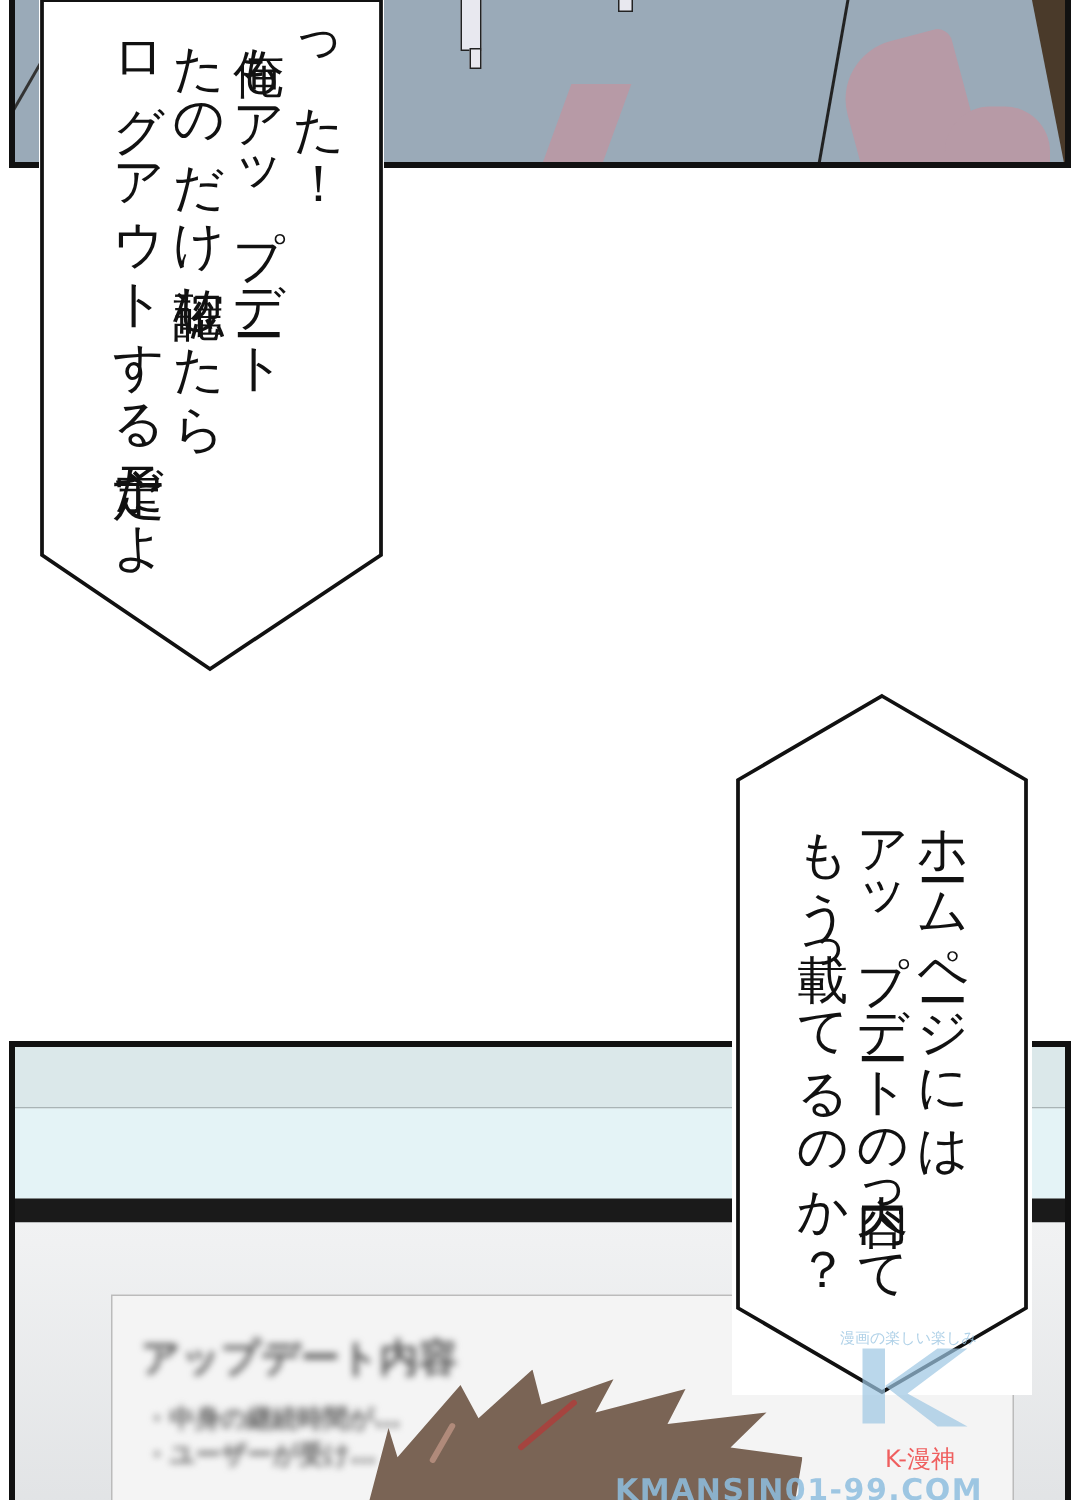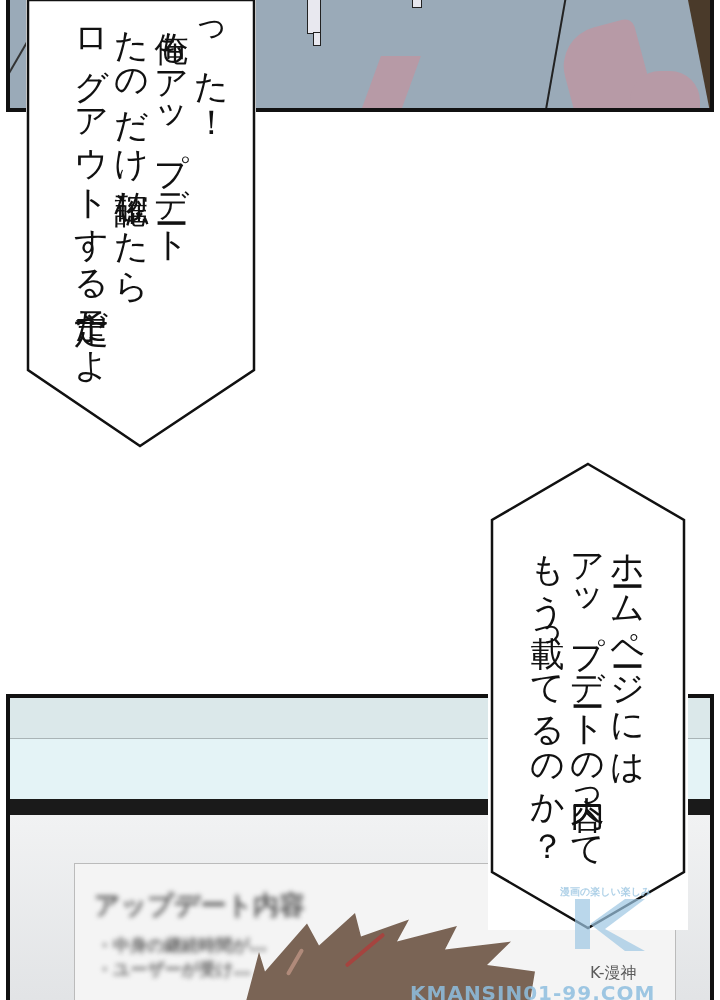--- a/index.html
+++ b/index.html
@@ -60,22 +60,22 @@
       position: absolute; left: 225px; top: 215px; width: 300px; height: 130px;
       background: #7a6455;
       clip-path: polygon(0 100%, 8% 30%, 10% 45%, 24% 8%, 28% 25%, 40% 0, 42% 18%, 58% 5%, 54% 22%, 74% 10%, 70% 28%, 92% 22%, 84% 40%, 100% 45%, 96% 100%);
     }
     .panel2 .hair-streak { position: absolute; height: 4px; background: #a5443f; border-radius: 4px; }
 
     .watermark {
       position: absolute; left: 560px; top: 885px; width: 150px; height: 115px; pointer-events: none;
     }
     .watermark .logo { position: absolute; left: 10px; top: 4px; width: 80px; height: 70px; }
-    .watermark .tag { position: absolute; left: 0; top: 0; font-size: 10px; color: #9cc6e2; opacity: 0.8; font-weight: bold; }
-    .watermark .cn { position: absolute; left: 30px; top: 78px; font-size: 16px; color: #404040; opacity: 0.85; text-align: right; }
+    .watermark .tag { position: absolute; left: 0; top: 0; font-size: 10px; color: #9cc6e2; opacity: 0.8; }
+    .watermark .cn { position: absolute; left: 30px; top: 78px; font-size: 16px; color: #ef4444; opacity: 0.85; text-align: right; }
     .watermark .url { position: absolute; left: -150px; top: 96px; font-size: 20px; font-weight: bold; color: #8fbfe0; opacity: 0.85; letter-spacing: 1px; white-space: nowrap; }
   </style>
 </head>
 <body>
 
 <div class="panel1">
   <div class="left-line"></div>
   <div class="pink1"></div>
   <div class="pink2"></div>
   <div class="pink3"></div>

